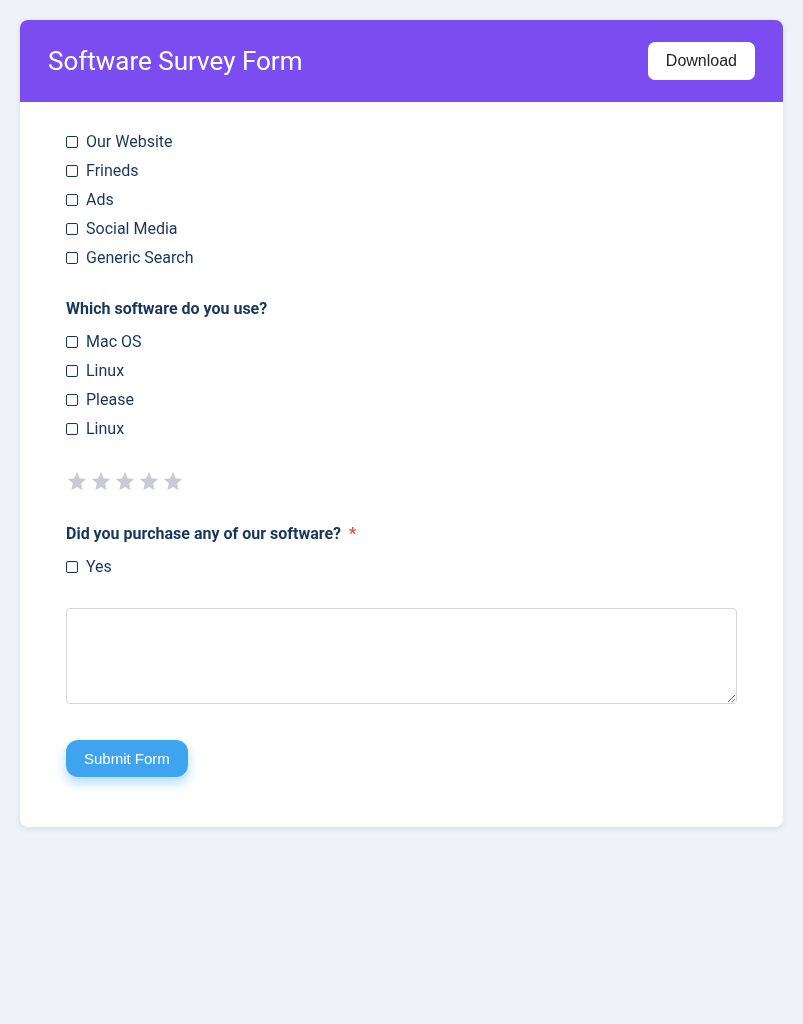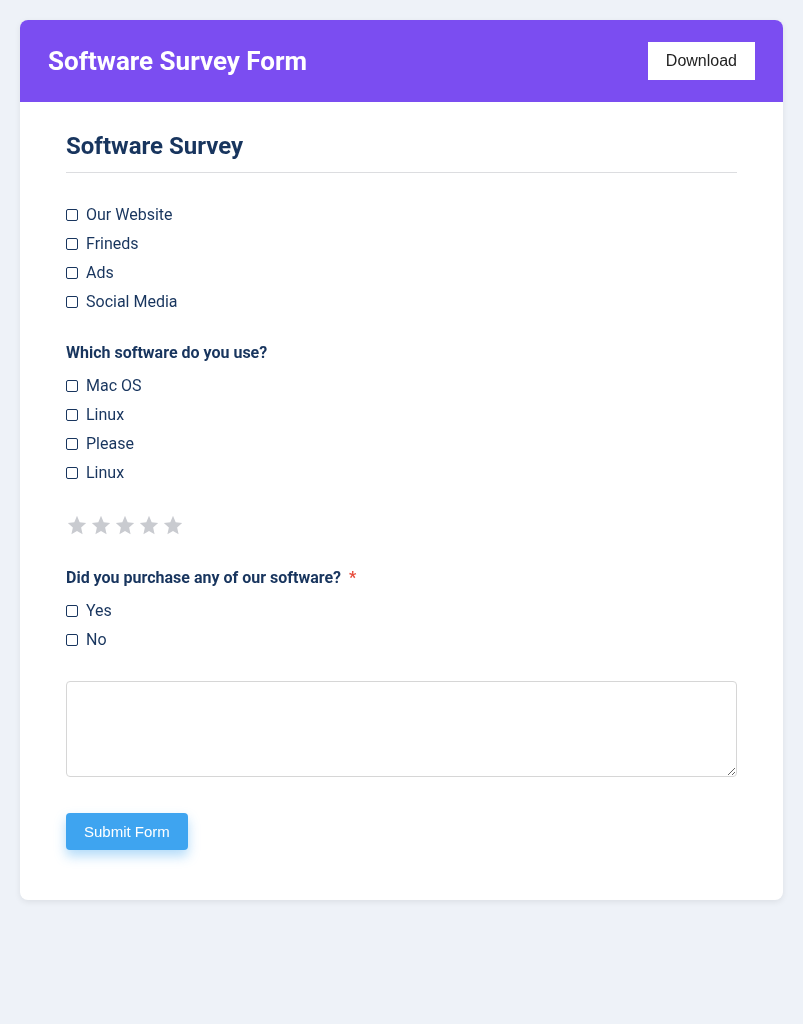--- a/index.html
+++ b/index.html
@@ -22,30 +22,30 @@
     .header {
       background: #7b4df1;
       padding: 22px 28px;
       display: flex;
       align-items: center;
       justify-content: space-between;
     }
     .header-title {
       color: #fff;
       font-size: 26px;
-      font-weight: 700;
+      font-weight: 400;
     }
     .download-btn {
       background: #fff;
       color: #222;
       border: none;
       padding: 10px 18px;
       font-size: 16px;
       font-weight: 500;
-      border-radius: 0;
+      border-radius: 7px;
       cursor: pointer;
     }
     .body {
       padding: 30px 46px 50px;
     }
     .form-title {
       color: #18355e;
       font-size: 24px;
       font-weight: 700;
       padding-bottom: 12px;
@@ -105,54 +105,57 @@
       font-family: inherit;
       font-size: 14px;
       resize: vertical;
     }
     .submit-btn {
       background: #3ea4f0;
       color: #fff;
       border: none;
       padding: 10px 18px;
       font-size: 15px;
-      border-radius: 4px;
+      border-radius: 12px;
       cursor: pointer;
       box-shadow: 0 6px 12px rgba(62,164,240,0.4);
     }
   </style>
 </head>
 <body>
 
 <div class="card">
   <div class="header">
     <div class="header-title">Software Survey Form</div>
     <button class="download-btn">Download</button>
   </div>
 
   <div class="body">
-    <h2 class="form-title">Software Survey</h2>
 
     
     <div class="question">
       <div class="option">
         <span class="checkbox"></span>
         <span>Our Website</span>
       </div>
       <div class="option">
         <span class="checkbox"></span>
         <span>Frineds</span>
       </div>
       <div class="option">
         <span class="checkbox"></span>
         <span>Ads</span>
       </div>
       <div class="option">
         <span class="checkbox"></span>
         <span>Social Media</span>
+      </div>
+      <div class="option">
+        <span class="checkbox"></span>
+        <span>Generic Search</span>
       </div>
     </div>
 
     
     <div class="question">
       <span class="question-label">Which software do you use?</span>
       <div class="option">
         <span class="checkbox"></span>
         <span>Mac OS</span>
       </div>
@@ -194,24 +197,20 @@
     
     <div class="question">
       <span class="question-label">
         <span>Did you purchase any of our software?</span>
         <span class="required">*</span>
       </span>
       <div class="option">
         <span class="checkbox"></span>
         <span>Yes</span>
       </div>
-      <div class="option">
-        <span class="checkbox"></span>
-        <span>No</span>
-      </div>
     </div>
 
     
     <div class="question">
       <textarea class="textarea" style=""></textarea>
     </div>
 
     <button class="submit-btn">Submit Form</button>
   </div>
 </div>

